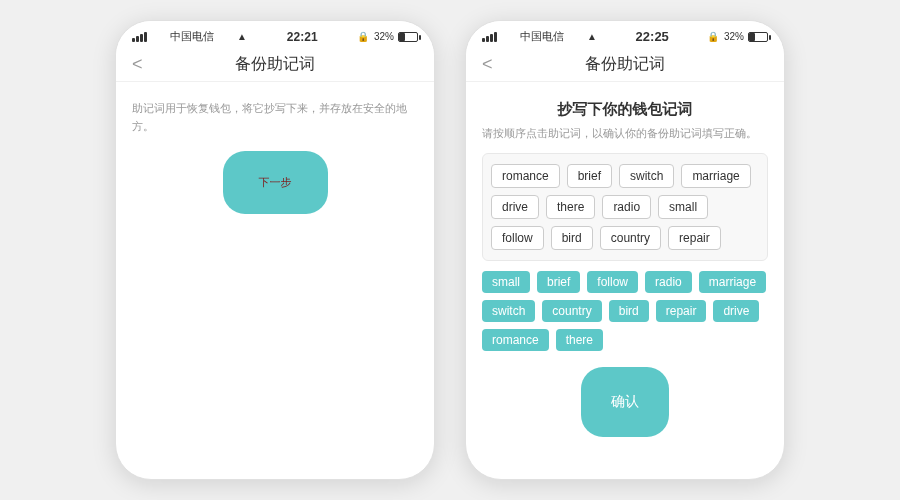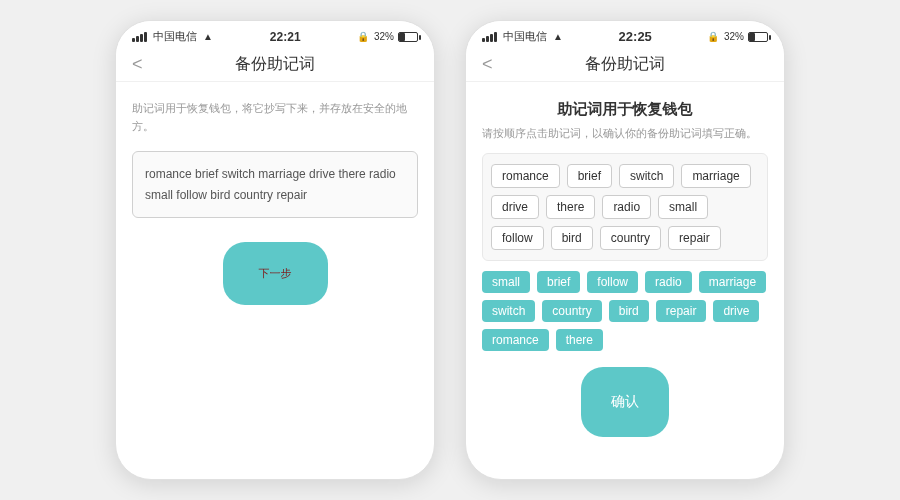--- a/index.html
+++ b/index.html
@@ -33,21 +33,21 @@
     .status-bar {
       display: flex;
       justify-content: space-between;
       align-items: center;
       padding: 8px 16px 4px 16px;
       font-size: 11px;
       color: #333;
       background: #fff;
       flex-shrink: 0;
     }
-    .status-left { display: flex; align-items: center; gap: 2px; text-align: center; }
+    .status-left { display: flex; align-items: center; gap: 19px; text-align: center; }
     .status-right { display: flex; align-items: center; gap: 4px; font-size: 10px; }
     .signal-dots { display: flex; gap: 1px; align-items: flex-end; }
     .dot { width: 3px; background: #333; border-radius: 1px; }
     .battery { width: 20px; height: 10px; border: 1px solid #333; border-radius: 2px; position: relative; }
     .battery::after { content:''; position:absolute; right:-4px; top:2px; width:2px; height:5px; background:#333; border-radius:1px; }
     .battery-fill { height: 100%; width: 32%; background: #333; border-radius: 1px; }
     
     .nav-bar {
       display: flex;
       align-items: center;
@@ -207,21 +207,20 @@
       </div>
     </div>
 
     <div class="nav-bar">
       <span class="nav-back">&lt;</span>
       <span class="nav-title">备份助记词</span>
     </div>
 
     <div class="phone-content">
       <div class="page1-desc">助记词用于恢复钱包，将它抄写下来，并存放在安全的地方。</div>
-      <div class="mnemonic-box">romance brief switch marriage drive there radio small follow bird country repair</div>
       <button class="btn-next">下一步</button>
     </div>
   </div>
 
   <div class="phone">
     <div class="status-bar">
       <div class="status-left">
         <div class="signal-dots">
           <div class="dot" style="height:4px"></div>
           <div class="dot" style="height:6px"></div>
@@ -240,21 +239,21 @@
         </div>
       </div>
     </div>
 
     <div class="nav-bar">
       <span class="nav-back">&lt;</span>
       <span class="nav-title">备份助记词</span>
     </div>
 
     <div class="phone-content">
-      <div class="page2-heading">助记词用于恢复钱包</div>
+      <div class="page2-heading">抄写下你的钱包记词</div>
       <div class="page2-desc">请按顺序点击助记词，以确认你的备份助记词填写正确。</div>
 
       <div class="word-selection-area" id="selected-words-container">
       <span class="word-chip-selected">romance</span>
           <span class="word-chip-selected">brief</span>
           <span class="word-chip-selected">switch</span>
           <span class="word-chip-selected">marriage</span>
           <span class="word-chip-selected">drive</span>
           <span class="word-chip-selected">there</span>
           <span class="word-chip-selected">radio</span>

